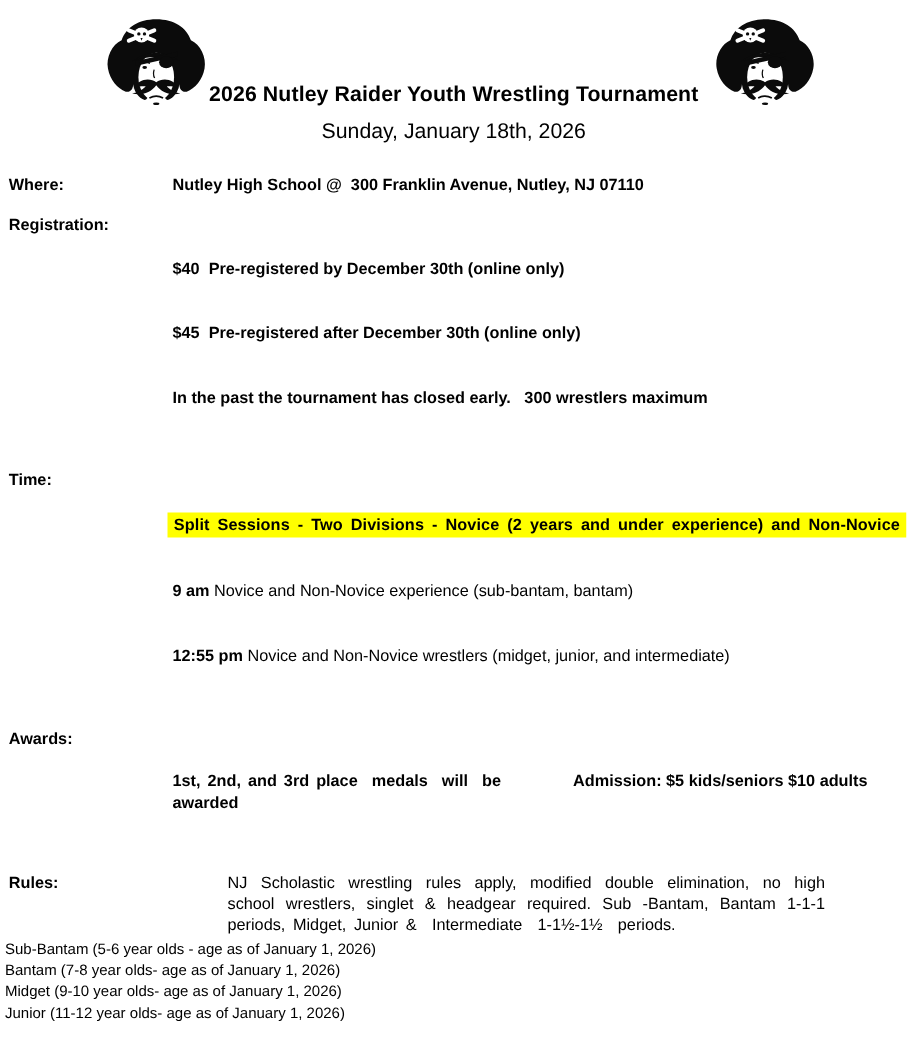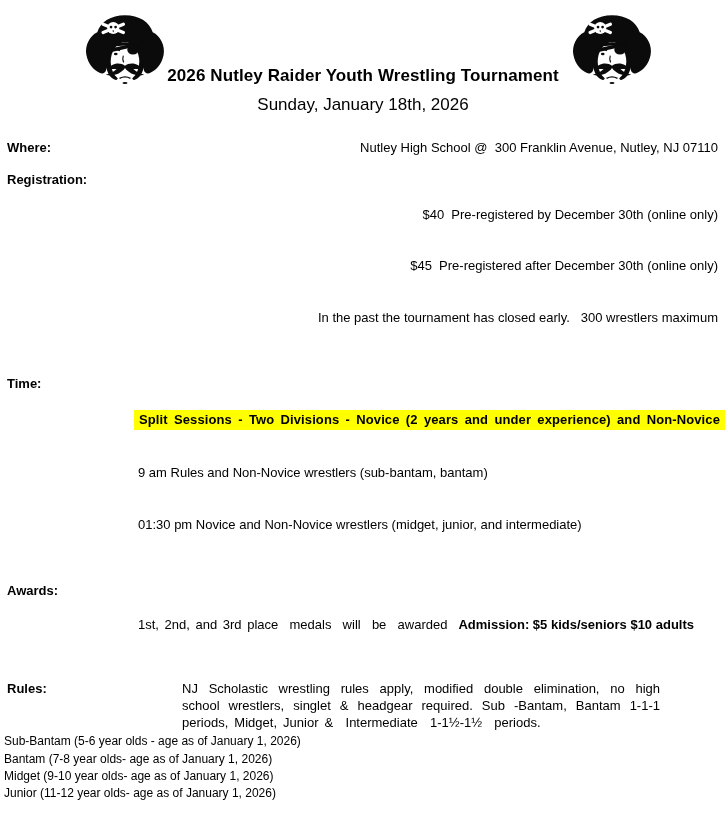--- a/index.html
+++ b/index.html
@@ -15,35 +15,35 @@
   .logo.left  { left: 83px; }
   .logo.right { left: 570px; }
 
   .header { padding-top: 66px; text-align: center; }
   .title  { font-size: 17px; font-weight: bold; letter-spacing: .1px; }
   .date   { font-size: 17px; font-weight: normal; margin-top: 9px; }
 
   .row { display: flex; margin-left: 7px; margin-right: 8px; font-size: 13px; line-height: 17.2px; }
   .row .label { width: 131px; flex-shrink: 0; font-weight: bold; }
   .row .content { flex: 1; white-space: pre-wrap; }
-  .bold { font-weight: normal; text-align: right; }
+  .bold { font-weight: bold; }
 
   .mt-where   { margin-top: 24px; }
   .mt-reg     { margin-top: 15px; }
   .mt-time    { margin-top: 15px; }
   .mt-awards  { margin-top: 14px; }
   .mt-rules   { margin-top: 12px; gap: 44px; }
   .session-note {
     display: inline-block; background: #FFFF00; font-weight: bold;
     padding: 1px 5px 2px 5px; word-spacing: 2.6px; letter-spacing: .1px;
     white-space: nowrap; margin-left: -4px;
   }
 
   .awards-line { display: flex; width: 556px; }
-  .awards-text { white-space: pre-wrap; word-spacing: 2px; }
+  .awards-text { white-space: pre-wrap; word-spacing: 2px; font-weight: bold; }
   .admission { font-weight: bold; margin-left: auto; white-space: nowrap; }
 
   .rules-text { width: 478px; text-align: justify; word-spacing: 2.5px; white-space: pre-wrap; }
 
   .divisions-label-wrap { margin: 4px 0 0 4px; font-size: 13.5px; line-height: 17.2px; }
   .divisions-label {
     display: inline-block; background: #FFFF00; font-weight: bold;
     text-decoration: underline; padding: 0 3px 1px 2px;
   }
   .division-list { margin: 2px 0 0 4px; }
@@ -114,22 +114,22 @@
       <div>$40  Pre-registered by December 30th (online only)</div>
       <div>$45  Pre-registered after December 30th (online only)</div>
       <div>In the past the tournament has closed early.   300 wrestlers maximum</div>
     </div>
   </div>
 
   <div class="row mt-time">
     <div class="label">Time:</div>
     <div class="content">
       <div><span class="session-note">Split Sessions - Two Divisions - Novice (2 years and under experience) and Non-Novice</span></div>
-      <div><span class="bold">9 am</span><span> Rules and Non-Novice wrestlers (sub-bantam, bantam)</span></div>
-      <div><span class="bold">01:30 pm</span><span> Novice and Non-Novice wrestlers (midget, junior, and intermediate)</span></div>
+      <div><span class="bold">9 am</span><span> Novice and Non-Novice experience (sub-bantam, bantam)</span></div>
+      <div><span class="bold">12:55 pm</span><span> Novice and Non-Novice wrestlers (midget, junior, and intermediate)</span></div>
     </div>
   </div>
 
   <div class="row mt-awards">
     <div class="label">Awards:</div>
     <div class="content">
       <div class="awards-line">
         <span class="awards-text">1st, 2nd, and 3rd place  medals  will  be  awarded</span>
         <span class="admission">Admission: $5 kids/seniors $10 adults</span>
       </div>

